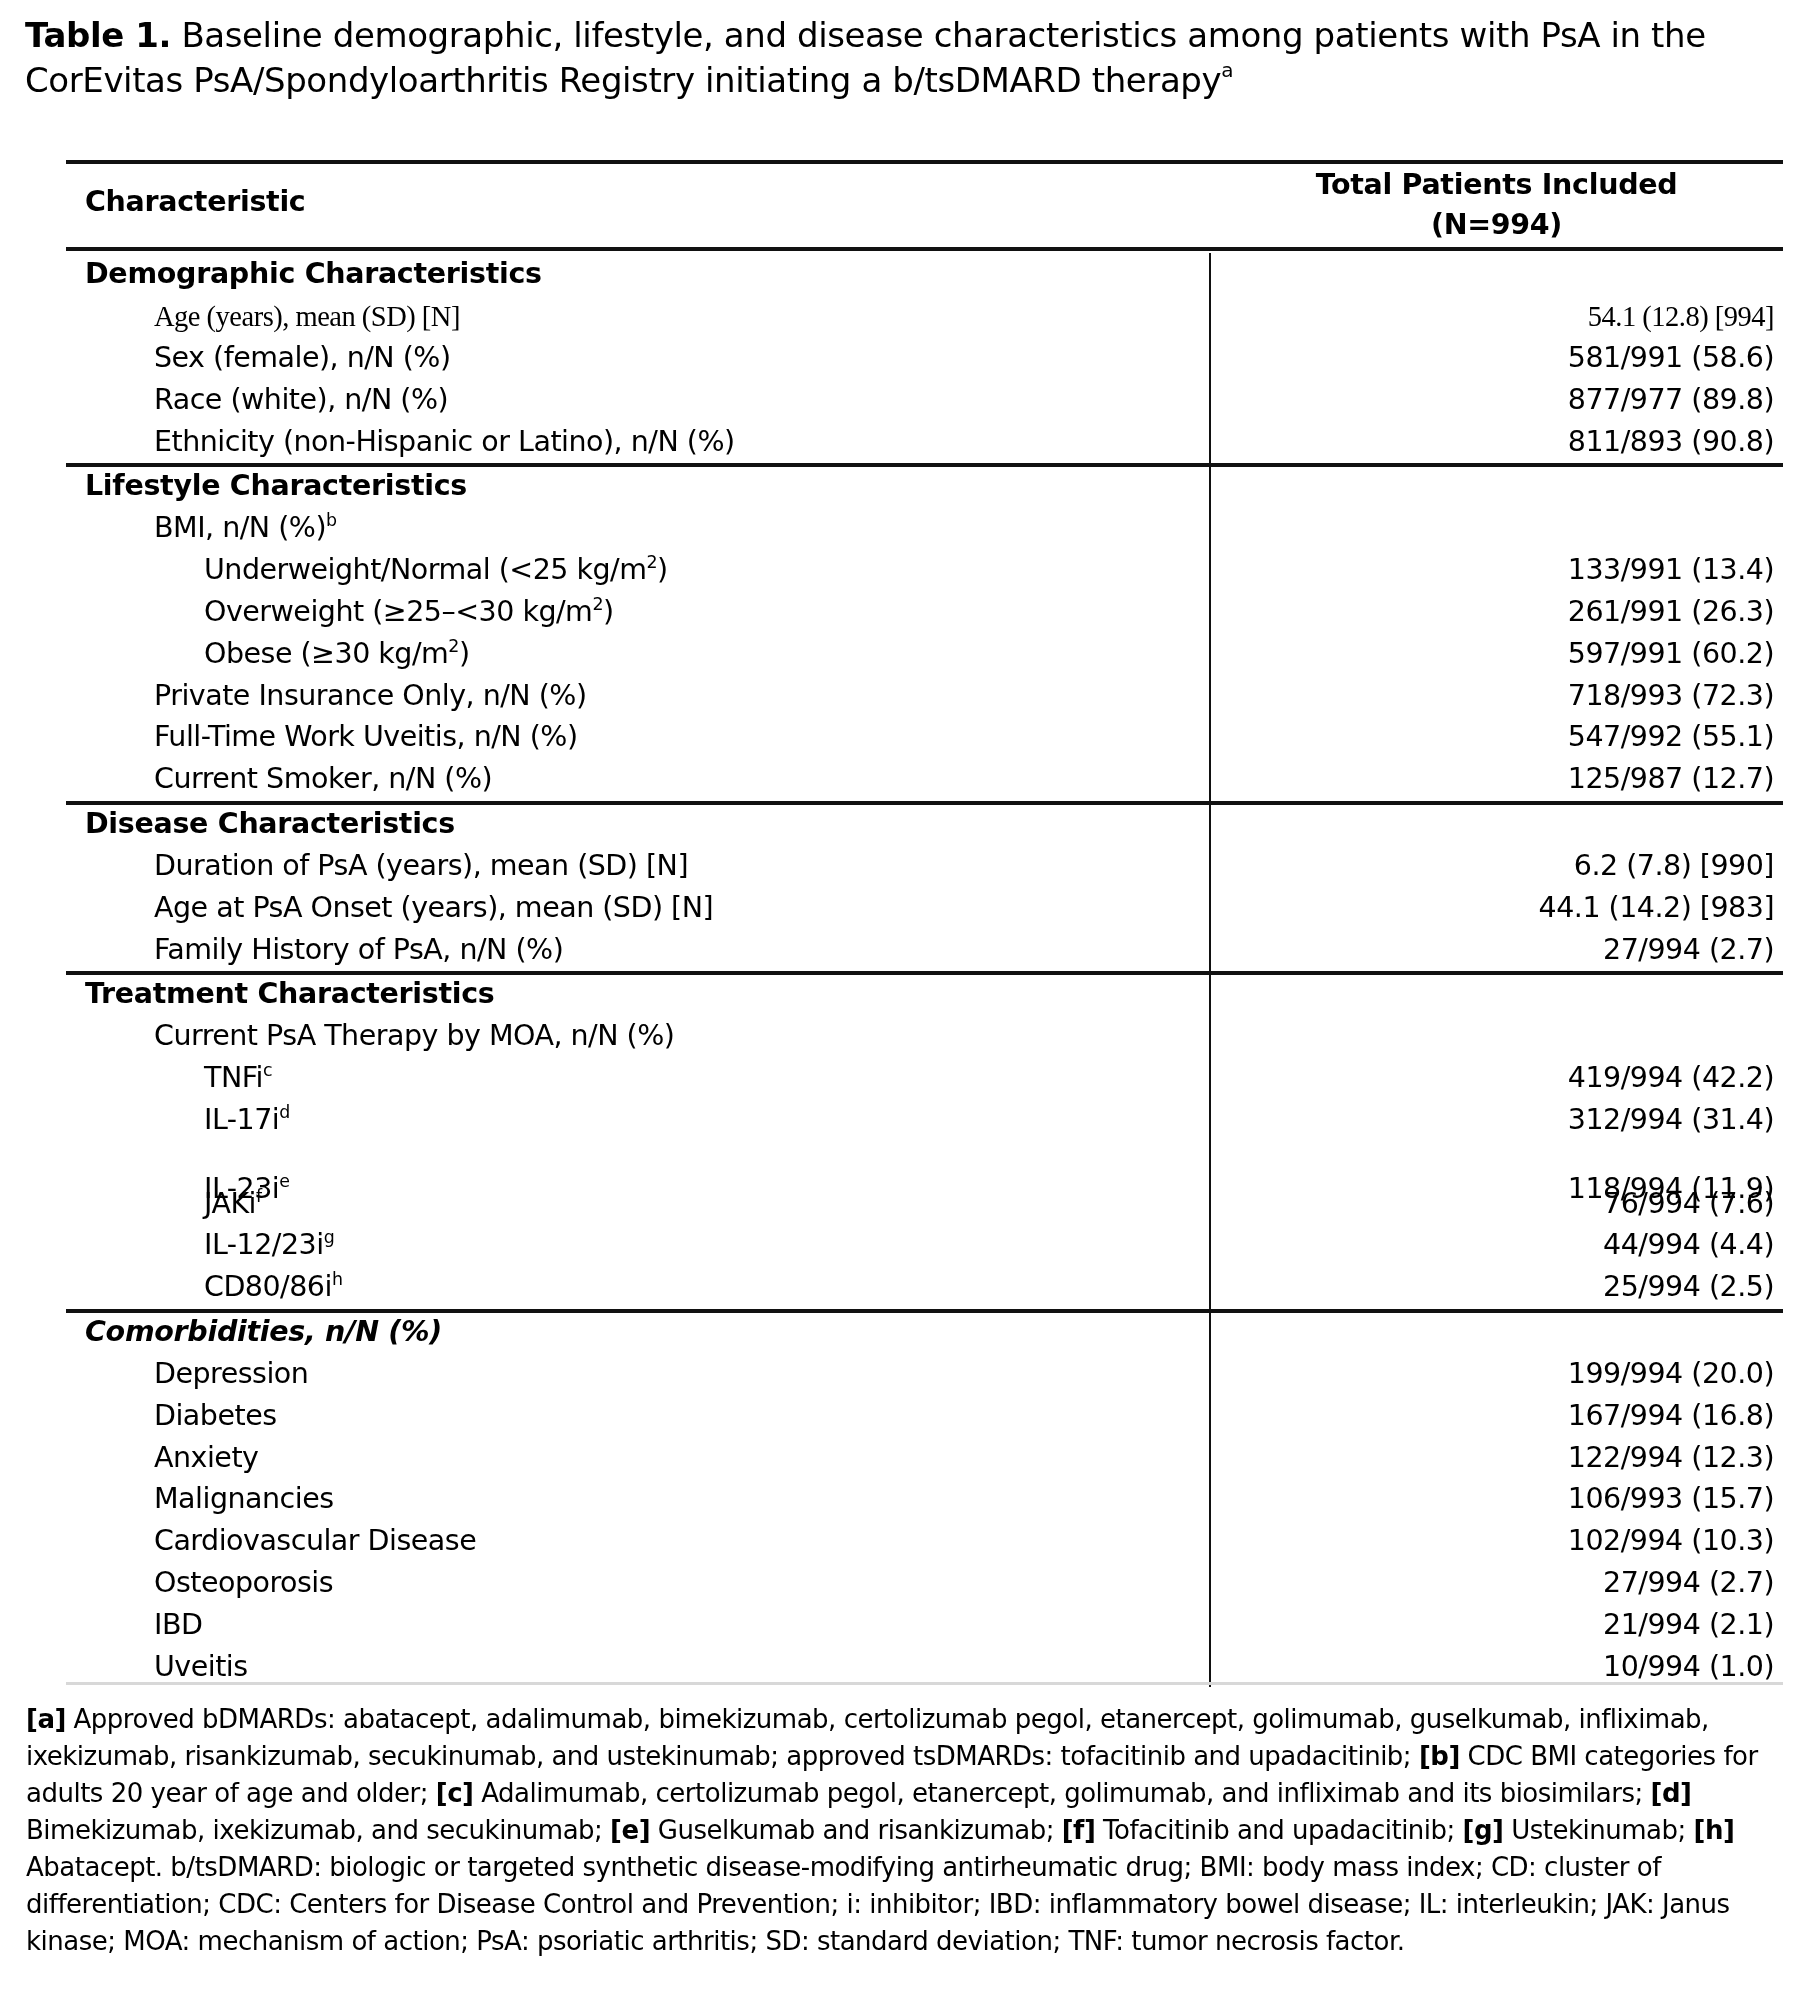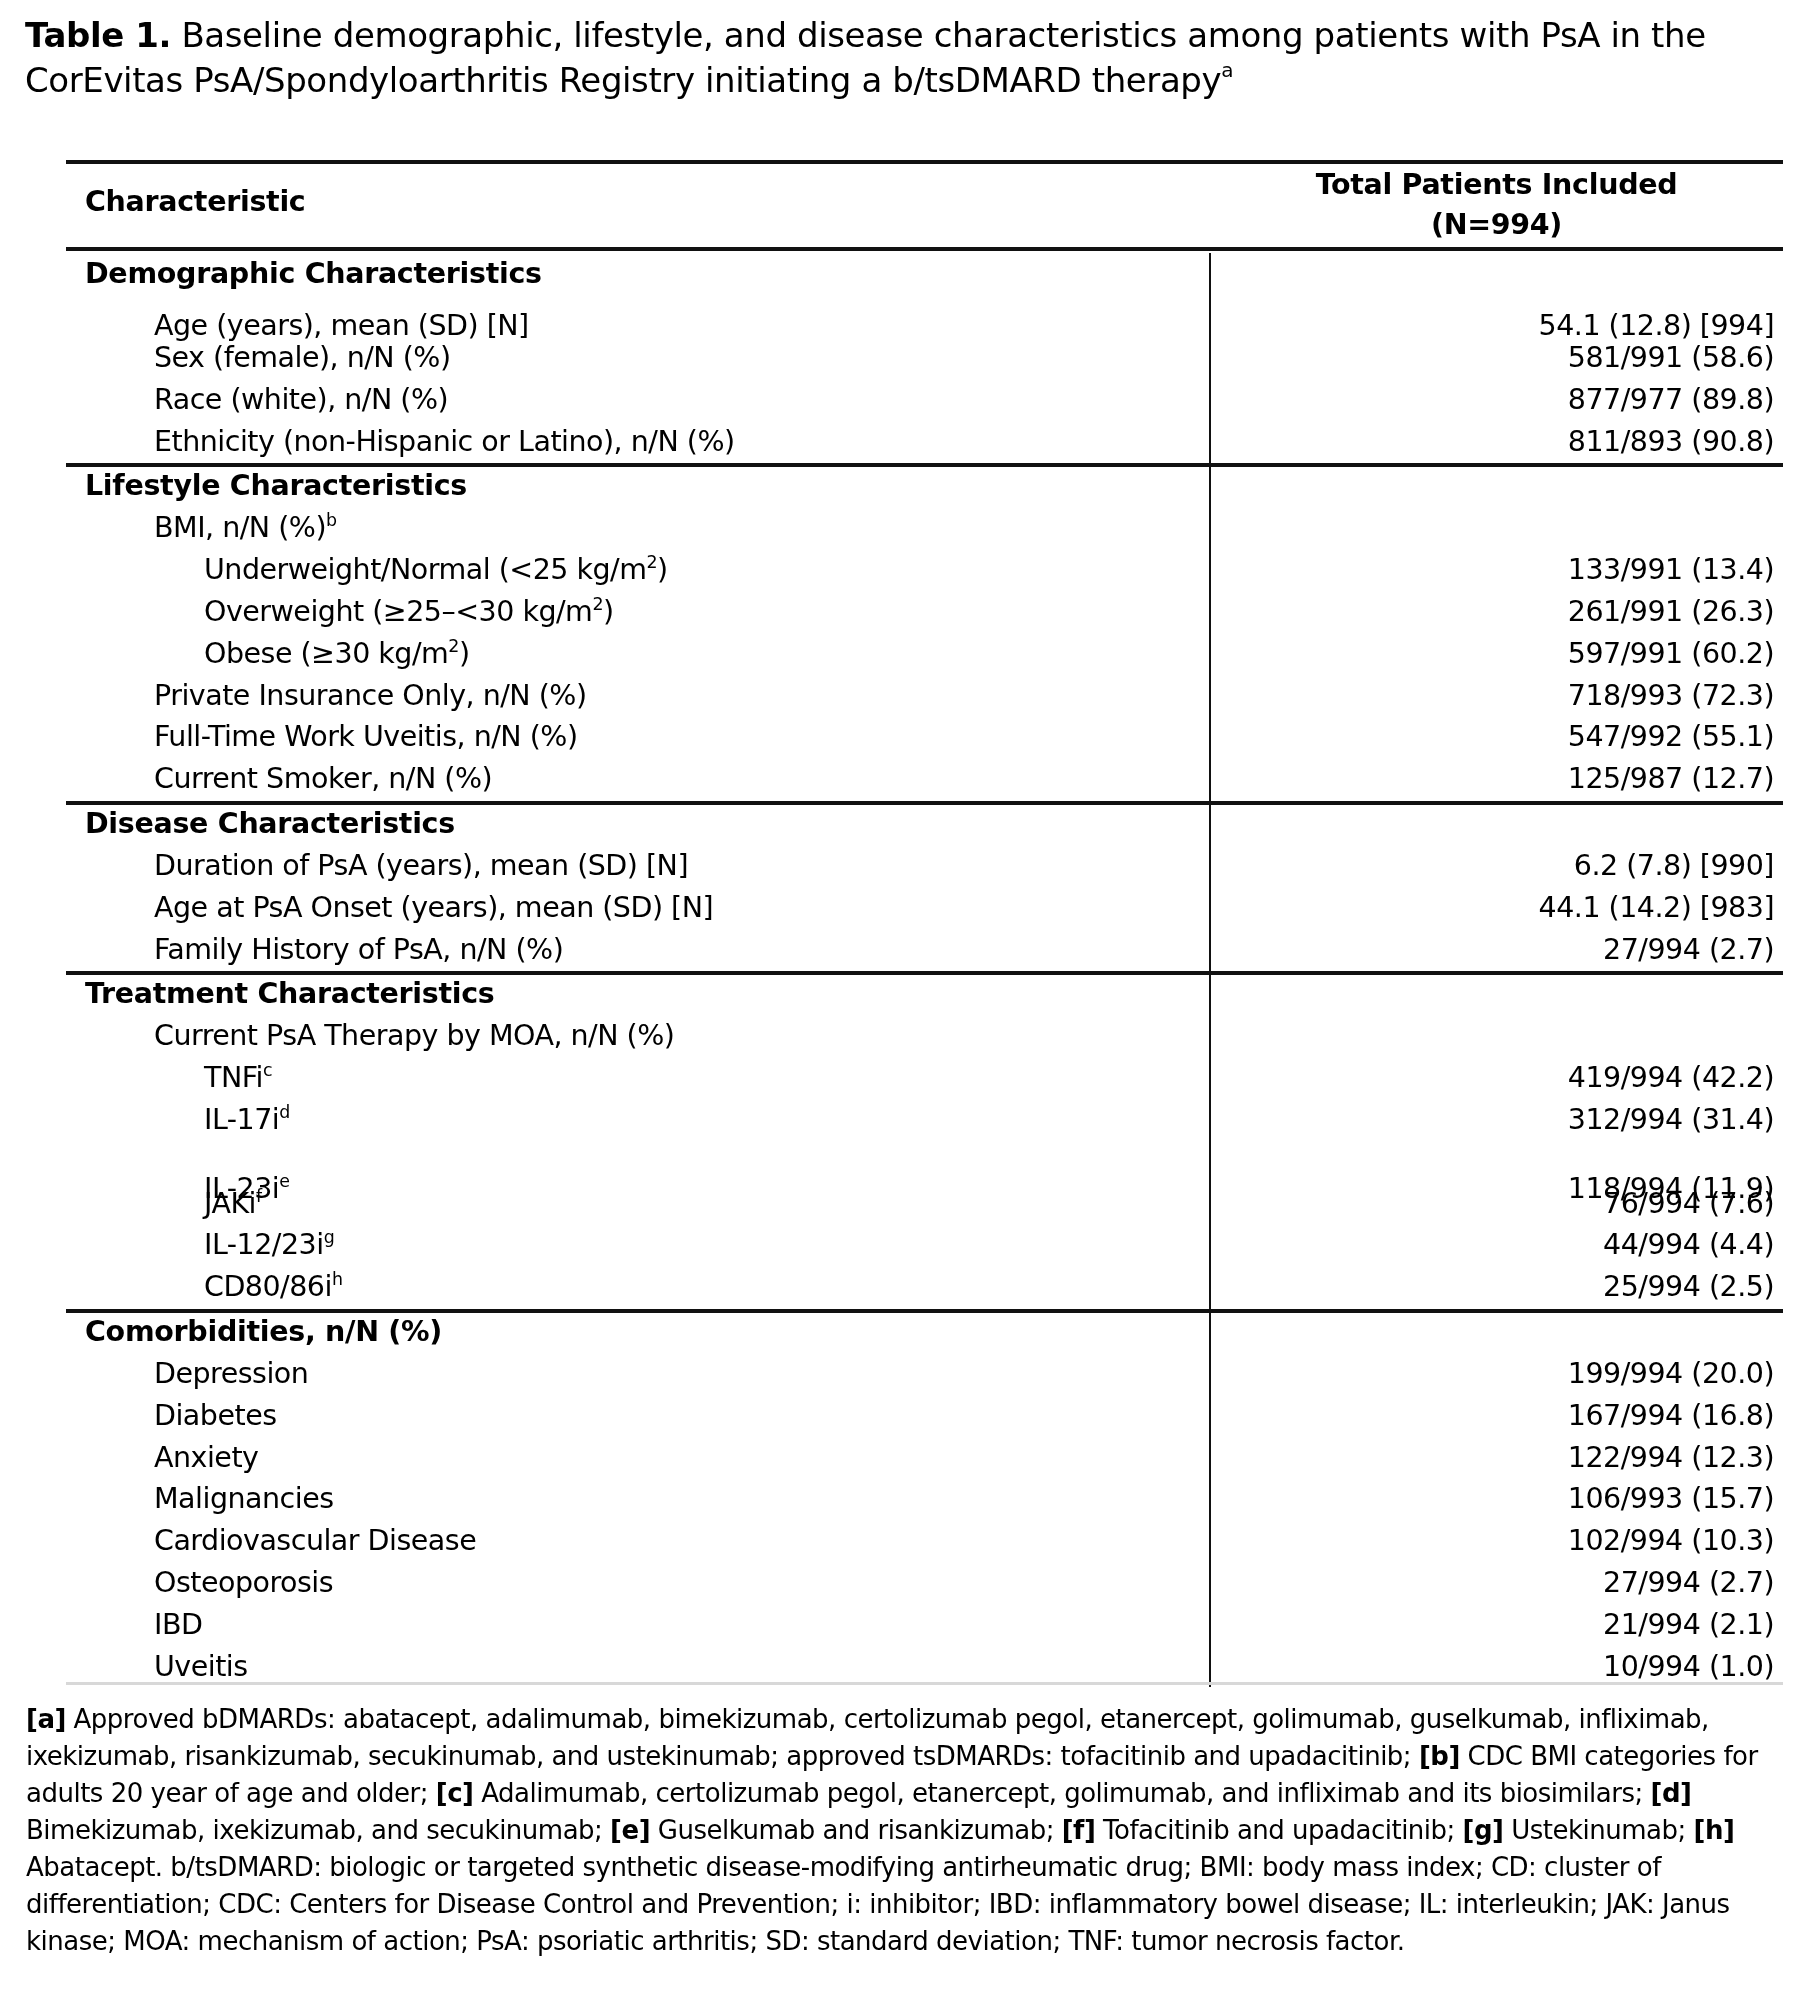--- a/index.html
+++ b/index.html
@@ -58,21 +58,21 @@
   <div>Total Patients Included</div>
   <div>(N=994)</div>
 </div>
 <div class="rule thick" style="top:247px"></div>
 <div class="vdiv"></div>
 
 <div class="rows" id="rows">
     <div class="row section" style="position: absolute; top: 0px; width: 100%;">
       <span class="lbl">Demographic Characteristics</span>
     </div>
-    <div class="row l1" style="position: absolute; top: 52px; width: 100%;">
+    <div class="row l1" style="position: absolute; top: 43px; width: 100%; font-family: Liberation Serif, serif;">
       <span class="lbl"><span>Age (years), mean (SD) [N]</span></span>
       <span class="val">54.1 (12.8) [994]</span>
     </div>
     <div class="row l1" style="position: absolute; top: 84px; width: 100%;">
       <span class="lbl"><span>Sex (female), n/N (%)</span></span>
       <span class="val">581/991 (58.6)</span>
     </div>
     <div class="row l1" style="position: absolute; top: 126px; width: 100%;">
       <span class="lbl"><span>Race (white), n/N (%)</span></span>
       <span class="val">877/977 (89.8)</span>
@@ -155,21 +155,21 @@
     </div>
     <div class="row l2" style="position: absolute; top: 971px; width: 100%;">
       <span class="lbl"><span>IL-12/23i</span><sup>g</sup></span>
       <span class="val">44/994 (4.4)</span>
     </div>
     <div class="row l2" style="position: absolute; top: 1013px; width: 100%;">
       <span class="lbl"><span>CD80/86i</span><sup>h</sup></span>
       <span class="val">25/994 (2.5)</span>
     </div>
     <div class="rule thick" style="left: 0px; top: 1055px;"></div>
-    <div class="row section" style="position: absolute; top: 1058px; width: 100%;">
+    <div class="row section" style="position: absolute; top: 1058px; width: 100%; font-style: italic;">
       <span class="lbl">Comorbidities, n/N (%)</span>
     </div>
     <div class="row l1" style="position: absolute; top: 1100px; width: 100%;">
       <span class="lbl"><span>Depression</span></span>
       <span class="val">199/994 (20.0)</span>
     </div>
     <div class="row l1" style="position: absolute; top: 1142px; width: 100%;">
       <span class="lbl"><span>Diabetes</span></span>
       <span class="val">167/994 (16.8)</span>
     </div>

